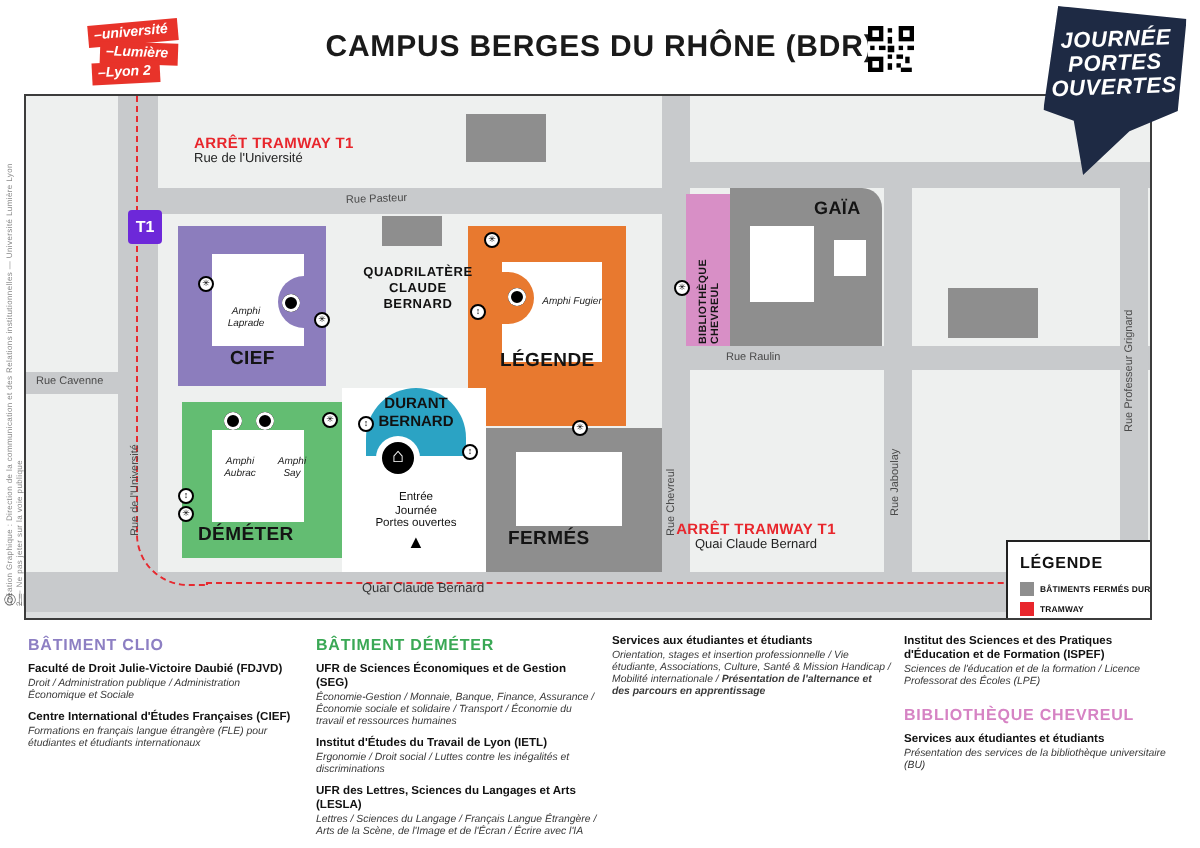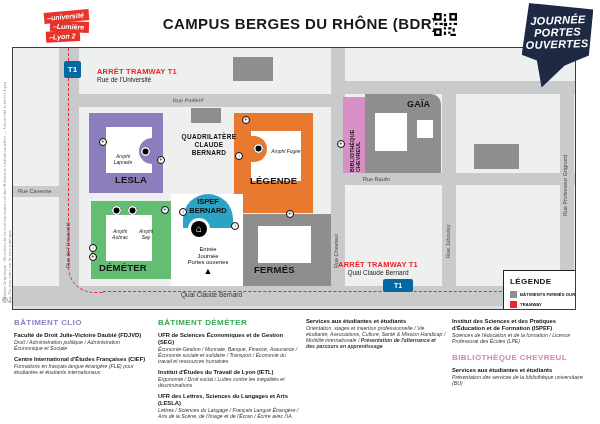--- a/index.html
+++ b/index.html
@@ -35,22 +35,22 @@
   .street { position:absolute; background:#c8cacc; }
   .street-label { position:absolute; font-size:5.5px; color:#4a4a4a; white-space:nowrap; z-index:3; }
   .street-label.v { writing-mode:vertical-rl; transform:rotate(180deg); }
   .tram-v { position:absolute; left:55px; top:0; width:2px; height:218px;
             border-left:1.5px dashed #e62a30; z-index:2; }
   .tram-curve { position:absolute; left:55px; top:217px; width:36px; height:28px;
                 border-left:1.5px dashed #e62a30; border-bottom:1.5px dashed #e62a30;
                 border-bottom-left-radius:26px; z-index:2; }
   .tram-h { position:absolute; left:90px; top:230px; width:474px; height:14px;
             border-bottom:1.5px dashed #e62a30; z-index:2; }
-  .t1 { position:absolute; background:#0369a1; color:#fff; font-weight:bold; text-align:center;
-        z-index:4; border-radius:2px; }
+  .t1 { position:absolute; background:#6d28d9; color:#fff; font-weight:bold; text-align:center;
+        z-index:4; border-radius:2px;margin-top:44px; }
   .t1-left { left:51px; top:13px; width:17px; height:17px; font-size:8px; line-height:17px; }
   .t1-right { left:370px; top:231px; width:30px; height:13px; font-size:7px; line-height:13px; }
   .stop { position:absolute; z-index:4; }
   .stop .st { color:#e8262c; font-weight:bold; font-size:7.5px; letter-spacing:.2px; }
   .stop .ss { color:#222; font-size:6.5px; }
   .stop-right { text-align:center; width:130px; }
 
   .bld { position:absolute; z-index:3; }
   .court { position:absolute; background:#fff; }
   .bld-label { position:absolute; font-weight:bold; font-size:9.5px; letter-spacing:.2px;
@@ -184,21 +184,21 @@
 
     <div class="bld" style="left:178px;top:60px;width:30px;height:15px;background:#8e8e8e;"></div>
     <div class="bld" style="left:220px;top:9px;width:40px;height:24px;background:#8e8e8e;"></div>
     <div class="bld" style="left:461px;top:96px;width:45px;height:25px;background:#8e8e8e;"></div>
 
     <div class="bld" style="left:76px;top:65px;width:74px;height:80px;background:#8c7dbd;"></div>
     <div class="court" style="left:93px;top:79px;width:46px;height:46px;z-index:3;"></div>
     <div class="bld" style="left:126px;top:90px;width:16px;height:26px;background:#8c7dbd;border-radius:13px 0 0 13px;z-index:3;"></div>
     <div class="poi" style="left:128px;top:99px;"></div>
     <div class="amphi" style="left:94px;top:106px;width:32px;">Amphi Laprade</div>
-    <div class="bld-label" style="left:102px;top:126px;">LESLA</div>
+    <div class="bld-label" style="left:102px;top:126px;">CIEF</div>
     <div class="mini-icon" style="left:86px;top:90px;">✳</div>
     <div class="mini-icon" style="left:144px;top:108px;">✳</div>
 
     <div class="quad-label">
       <span>QUADRILATÈRE</span>
       <span>CLAUDE</span>
       <span>BERNARD</span>
     </div>
 
     <div class="bld" style="left:221px;top:65px;width:79px;height:100px;background:#e8792f;"></div>
@@ -218,21 +218,21 @@
     <div class="amphi" style="left:94px;top:181px;width:26px;">Amphi Aubrac</div>
     <div class="amphi" style="left:121px;top:181px;width:24px;">Amphi Say</div>
     <div class="bld-label" style="left:86px;top:214px;">DÉMÉTER</div>
     <div class="mini-icon" style="left:76px;top:196px;">↕</div>
     <div class="mini-icon" style="left:76px;top:205px;">✳</div>
     <div class="mini-icon" style="left:148px;top:158px;">✳</div>
 
     <div class="bld" style="left:158px;top:146px;width:72px;height:92px;background:#fff;"></div>
     <div class="dome"></div>
     <div class="palais-label">
-      <span>ISPEF</span>
+      <span>DURANT</span>
       <span>BERNARD</span>
     </div>
     <div class="home-outer">
       <div class="home-inner">⌂</div>
     </div>
     <div class="mini-icon" style="left:166px;top:160px;">↕</div>
     <div class="mini-icon" style="left:218px;top:174px;">↕</div>
     <div class="entrance">
       <span>Entrée</span>
       <span>Journée</span>

